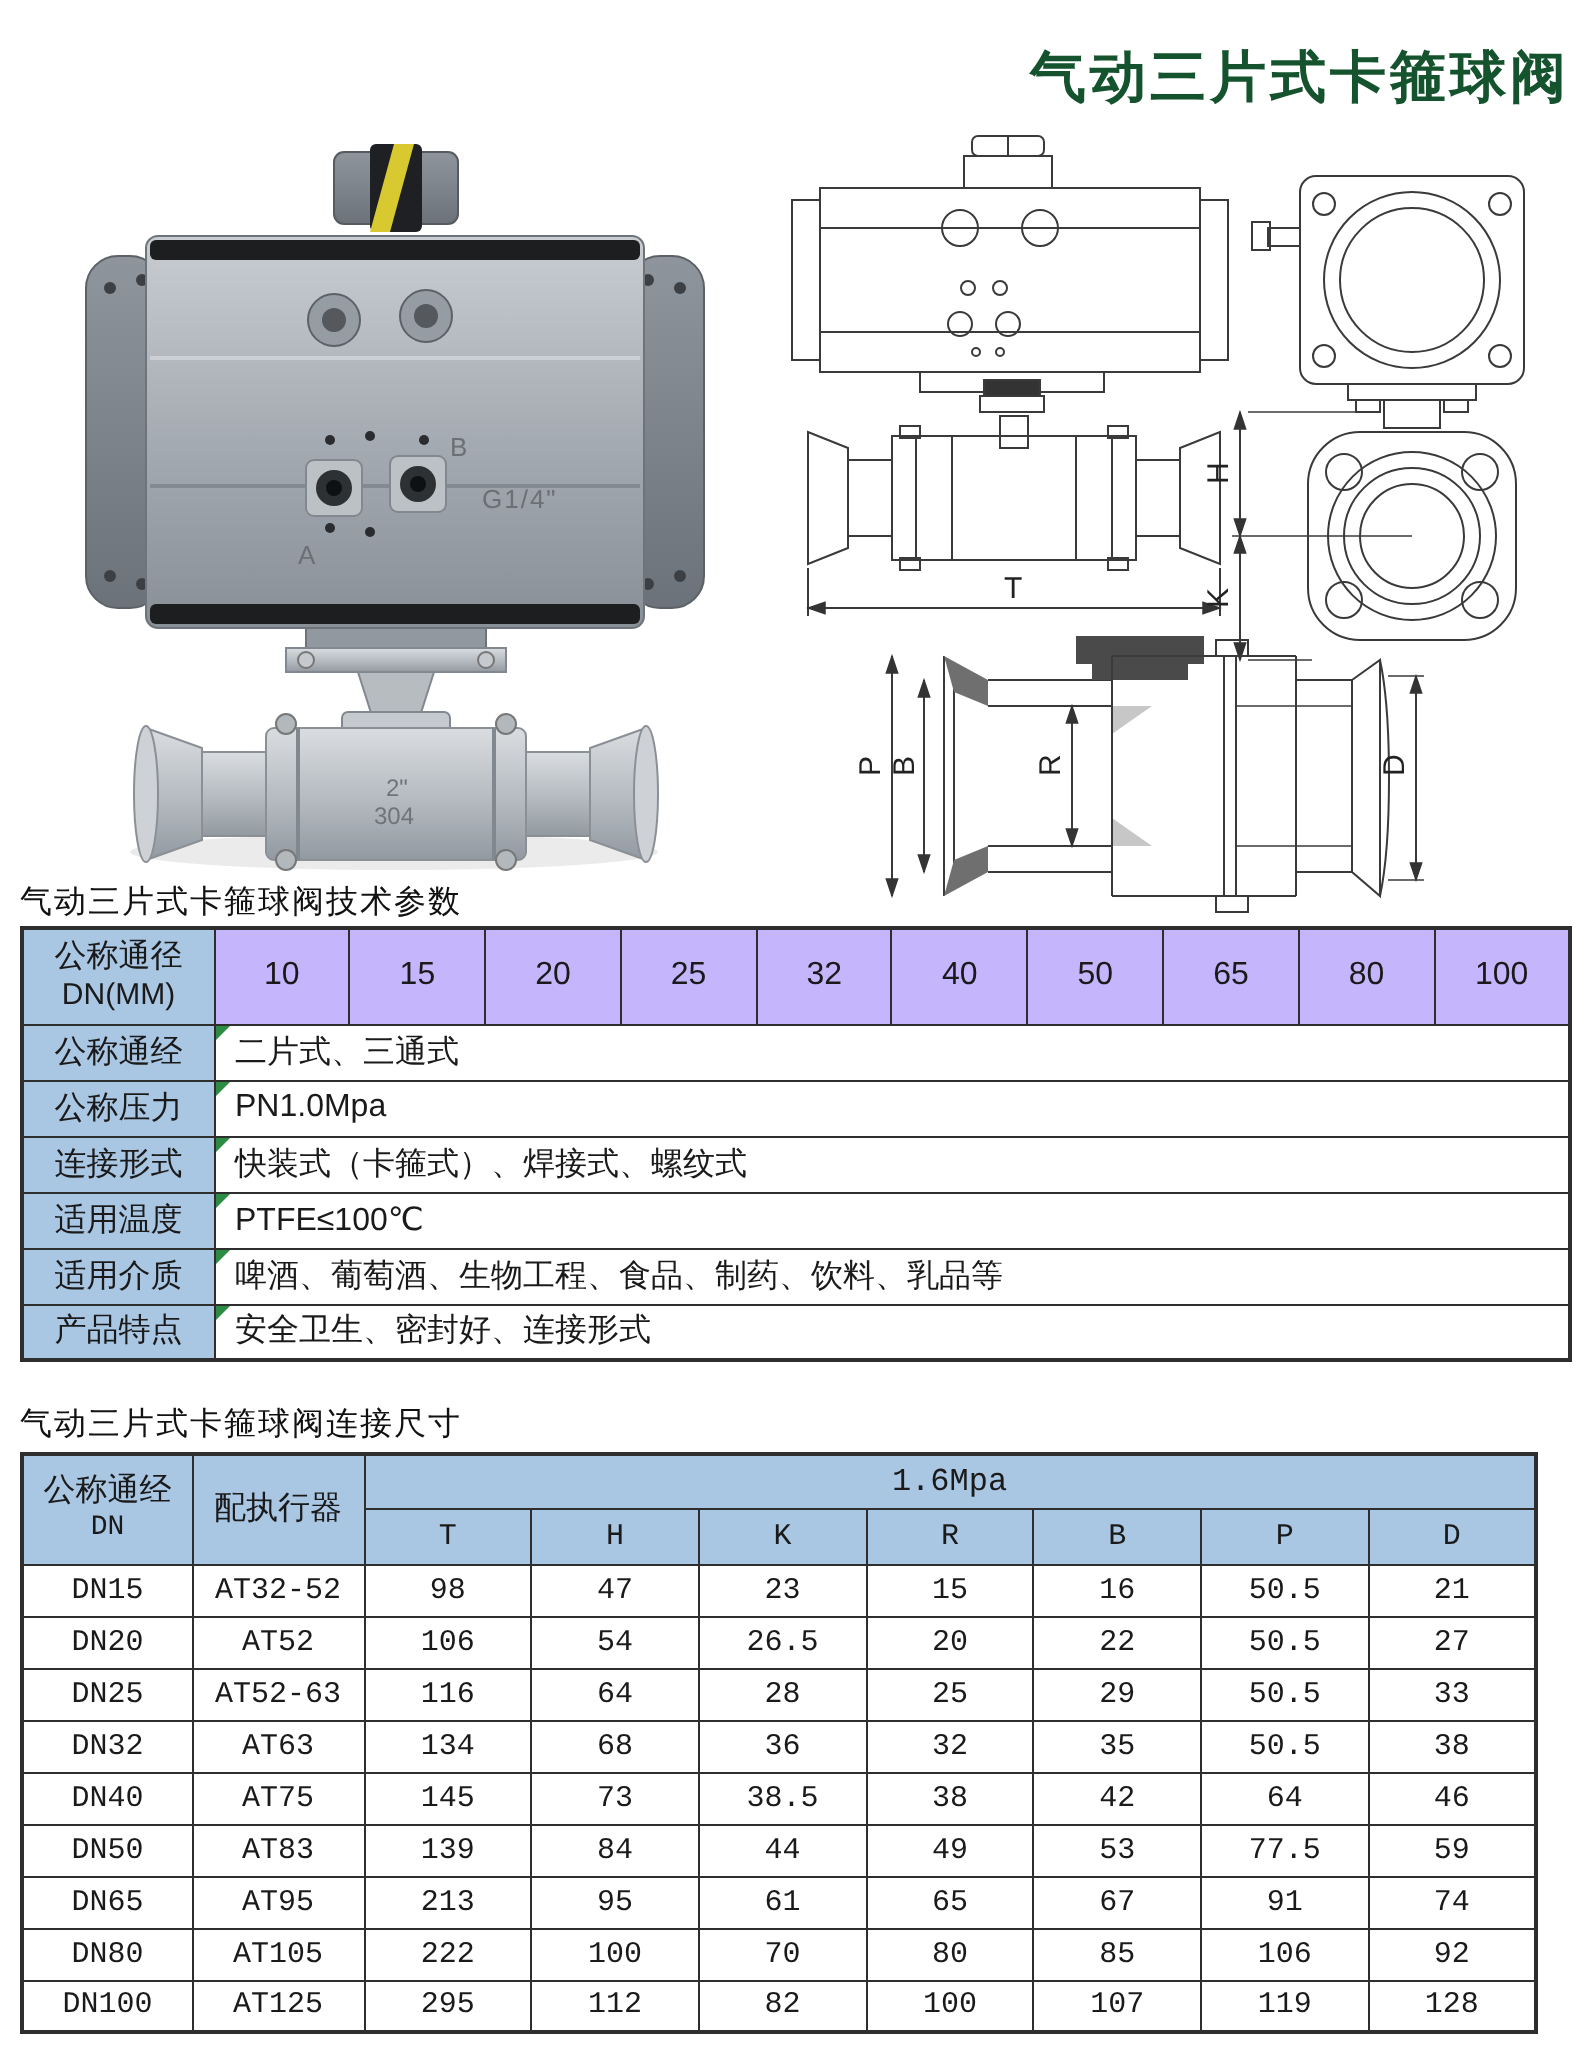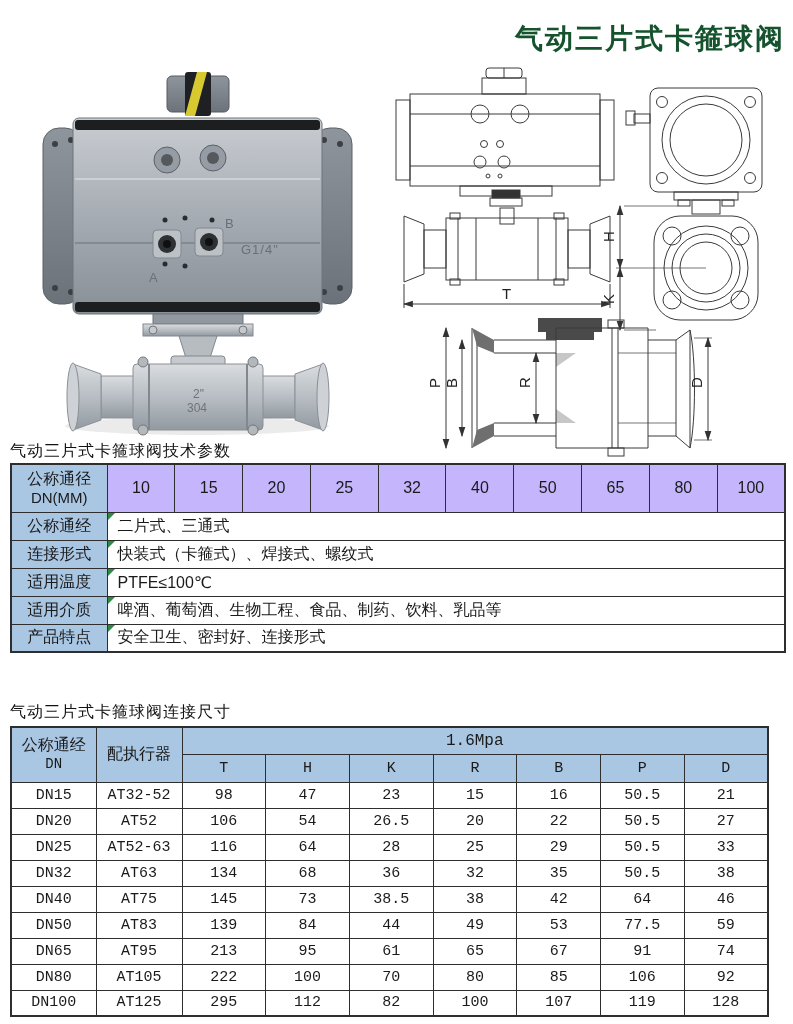--- a/index.html
+++ b/index.html
@@ -287,20 +287,24 @@
           <td class="hdr">80</td>
           <td class="hdr">100</td>
         </tr>
     </thead>
     <tbody id="spec-body">
         <tr>
           <td class="label">公称通经</td>
           <td class="value flag" colspan="10">二片式、三通式</td>
         </tr>
         <tr>
+          <td class="label">公称压力</td>
+          <td class="value flag" colspan="10">PN1.0Mpa</td>
+        </tr>
+        <tr>
           <td class="label">连接形式</td>
           <td class="value flag" colspan="10">快装式（卡箍式）、焊接式、螺纹式</td>
         </tr>
         <tr>
           <td class="label">适用温度</td>
           <td class="value flag" colspan="10">PTFE≤100℃</td>
         </tr>
         <tr>
           <td class="label">适用介质</td>
           <td class="value flag" colspan="10">啤酒、葡萄酒、生物工程、食品、制药、饮料、乳品等</td>

